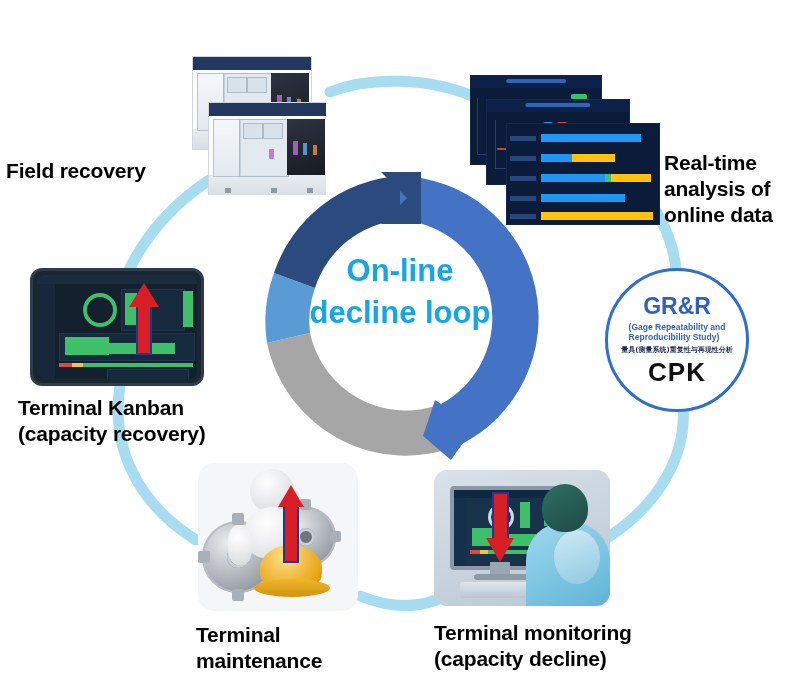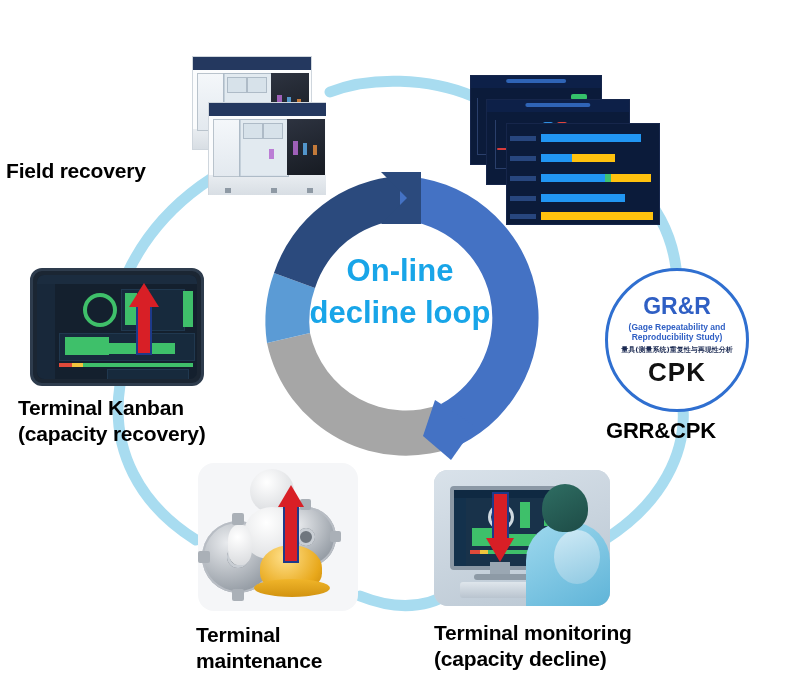--- a/index.html
+++ b/index.html
@@ -121,21 +121,21 @@
   .arrow{position:absolute;}
   .arrow .shaft{position:absolute;background:#d81f26;border:2px solid #1e3a8a;}
   .arrow .headup,.arrow .headdn{position:absolute;width:0;height:0;}
 
   
   #grr-circle{position:absolute;left:605px;top:268px;width:138px;height:138px;
        border:3px solid #2f6fd0;border-radius:50%;background:#ffffff;
        display:flex;flex-direction:column;align-items:center;justify-content:center;}
   #grr-title{color:#2f5fc4;font-weight:bold;font-size:23px;line-height:25px;}
   #grr-sub{color:#2f5fc4;font-weight:bold;font-size:8.5px;line-height:10px;
-       text-align:center;margin-top:3px;white-space:pre-line;}
+       text-align:left;margin-top:3px;white-space:pre-line;}
   #grr-cn{color:#1b2a52;font-weight:bold;font-size:7px;line-height:9px;
        margin-top:4px;text-align:center;
        font-family:"DejaVu Sans","Liberation Sans",sans-serif;}
   #grr-cpk{color:#111111;font-weight:bold;font-size:26px;line-height:28px;
        letter-spacing:1px;margin-top:3px;}
 
   
   #ring{position:absolute;left:255px;top:168px;width:290px;height:300px;}
 </style>
 </head>
@@ -331,21 +331,23 @@
 
   <div id="grr-circle">
     <div id="grr-title">GR&amp;R</div>
     <div id="grr-sub">(Gage Repeatability and
 Reproducibility Study)</div>
     <div id="grr-cn">量具(测量系统)重复性与再现性分析</div>
     <div id="grr-cpk">CPK</div>
   </div>
 
   <div class="lbl" id="label-field-equipment">Field recovery</div>
-  <div class="lbl" id="label-grrcpk">GRR&amp;CPK</div>
+  <div class="lbl" id="label-realtime">Real-time
+analysis of
+online data</div>
   <div class="lbl" id="label-terminal-monitoring">Terminal monitoring
 (capacity decline)</div>
   <div class="lbl" id="label-equipment-maintenance">Terminal
 maintenance</div>
   <div class="lbl" id="label-terminal-kanban">Terminal Kanban
 (capacity recovery)</div>
 
 </div>
 
 </body></html>

